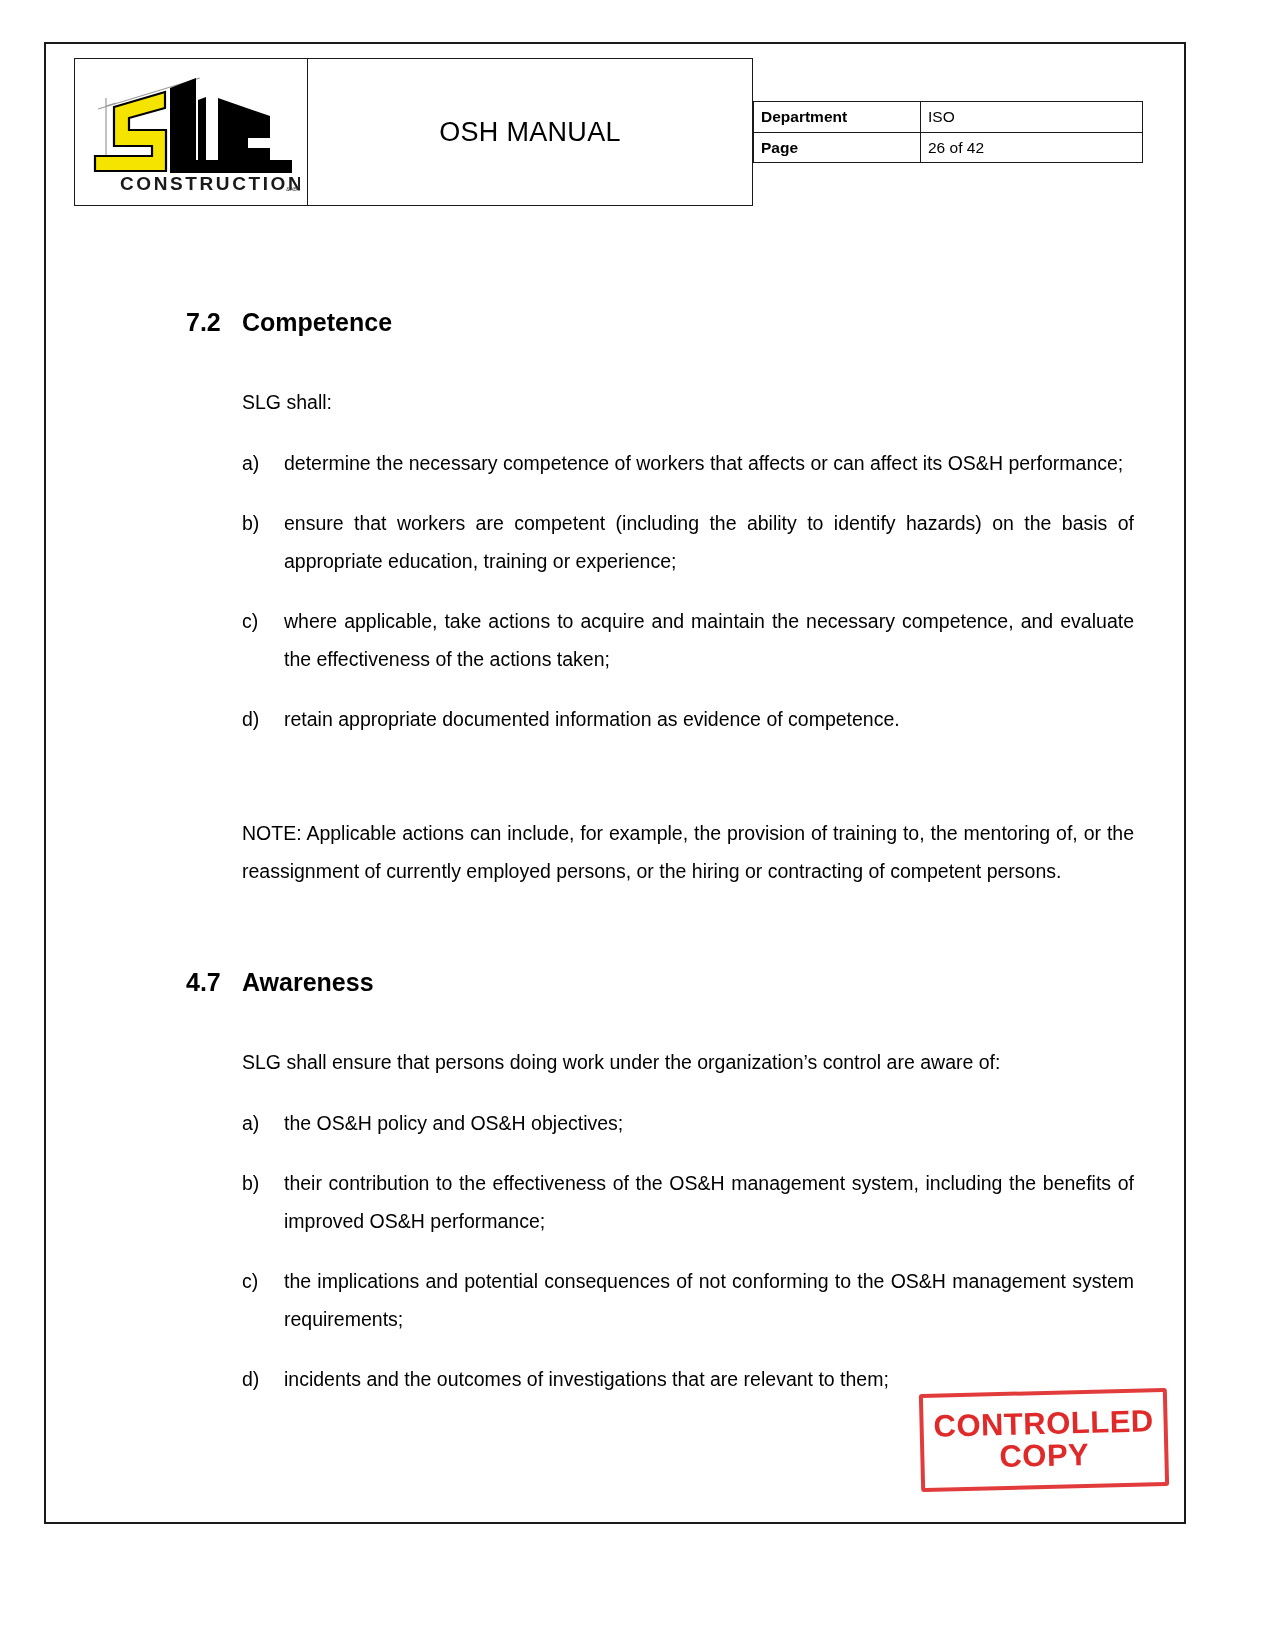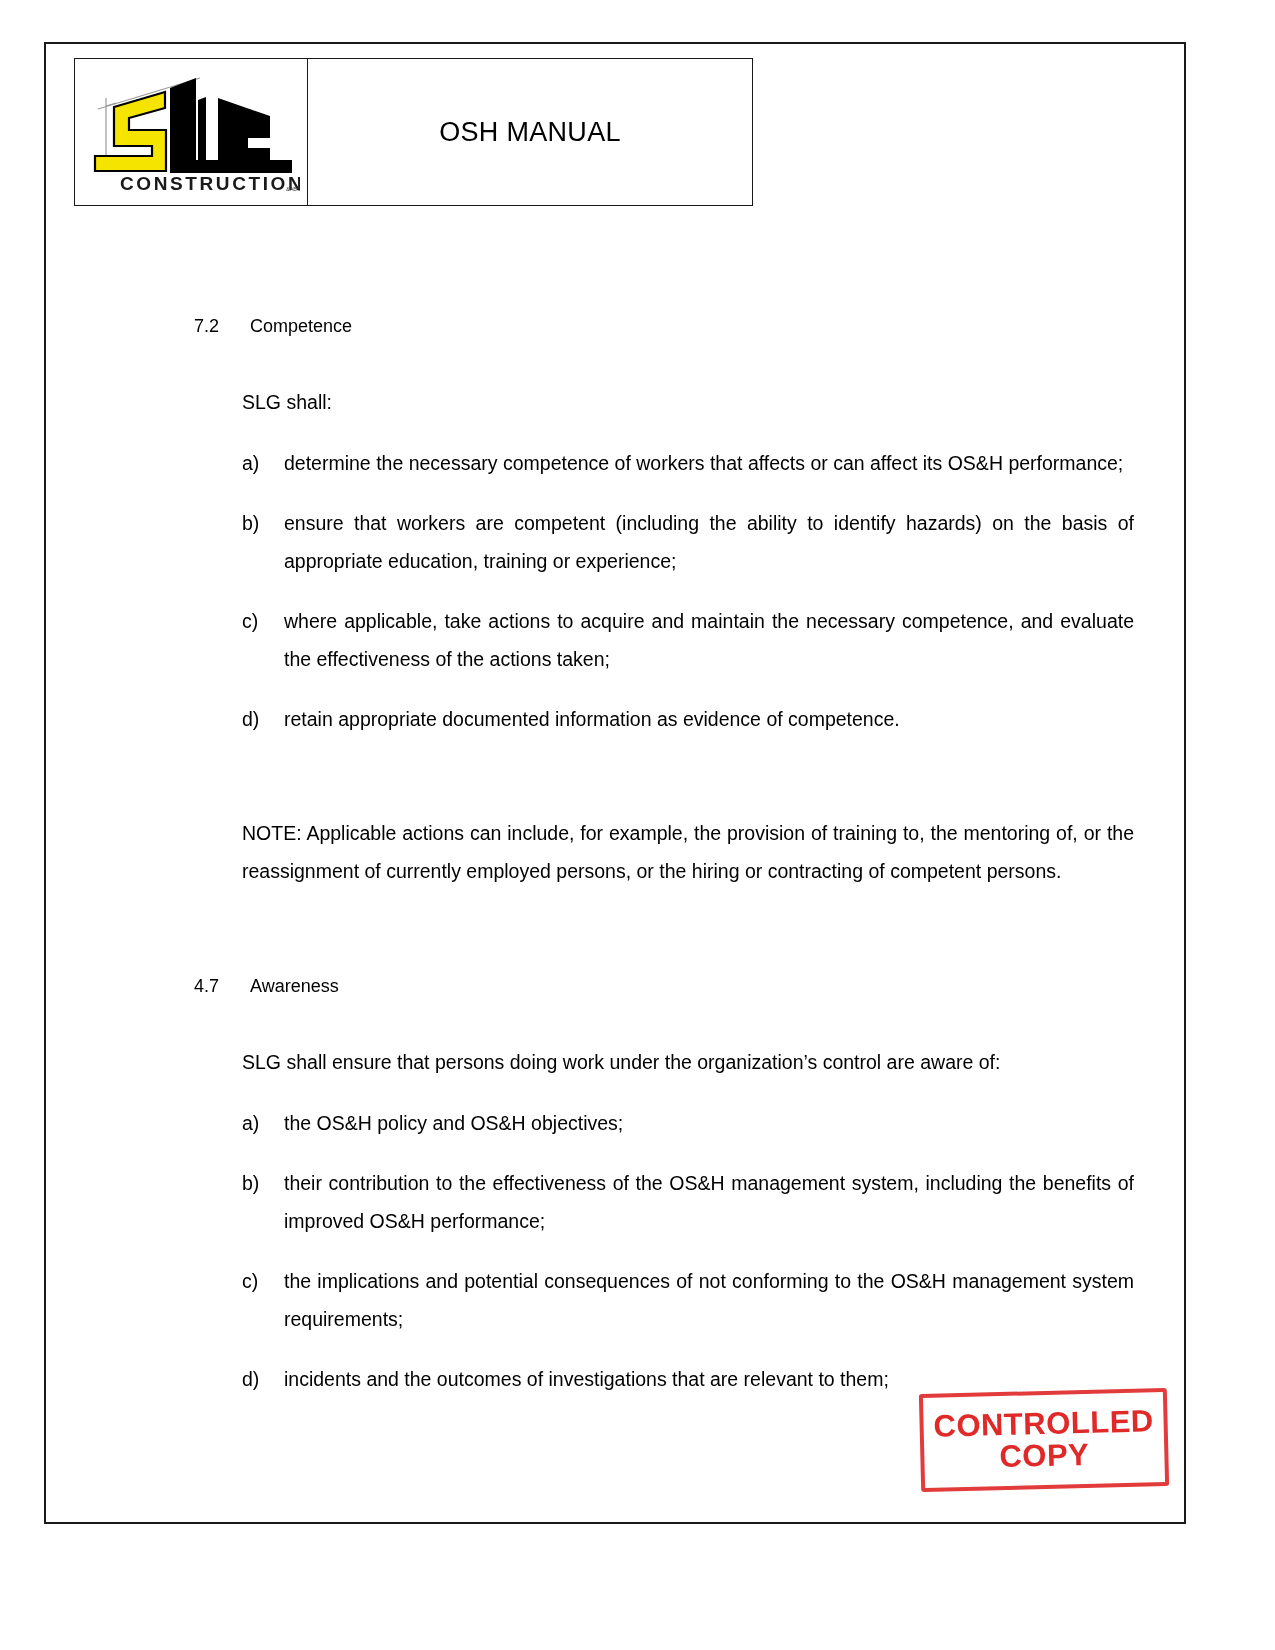--- a/index.html
+++ b/index.html
@@ -93,23 +93,23 @@
 
   
   .content {
     position: absolute;
     left: 0;
     top: 172px;
     width: 100%;
   }
   .sec-heading {
     display: flex;
-    font-weight: normal;
-    font-size: 18px;
-    margin: 8px;
+    font-weight: bold;
+    font-size: 25px;
+    margin: 0;
     padding: 0;
   }
   .sec-num {
     width: 56px;
     flex: 0 0 56px;
   }
   .sec-title { flex: 1 1 auto; }
 
   .para {
     font-size: 19.5px;
@@ -210,20 +210,28 @@
 
             <text x="38" y="126" font-family="'Liberation Sans', sans-serif" font-size="19" font-weight="bold" letter-spacing="2.6" fill="#1a1a1a">CONSTRUCTION</text>
             <text x="204" y="127" font-family="'Liberation Sans', sans-serif" font-size="5.5" fill="#3a3a3a">&amp;ABCV</text>
           </svg>
         </span>
       </td>
       <td class="title-cell">OSH MANUAL</td>
       <td class="meta-cell">
         <table class="meta-table">
           <tbody>
+                <tr>
+            <td class="meta-label">Department</td>
+            <td class="meta-value">ISO</td>
+          </tr>
+          <tr>
+            <td class="meta-label">Page</td>
+            <td class="meta-value">26 of 42</td>
+          </tr>
         </tbody>
             </table>
       </td>
     </tr>
   </tbody>
     </table>
 
   <div class="content">
 
     <div class="block-7-2-head">

